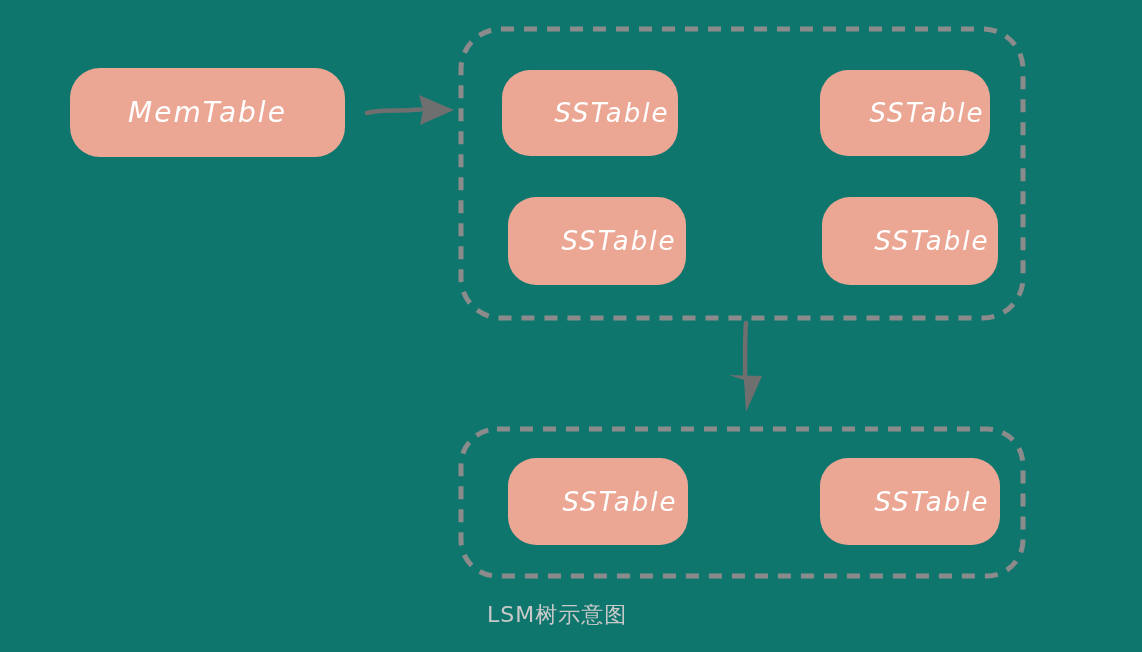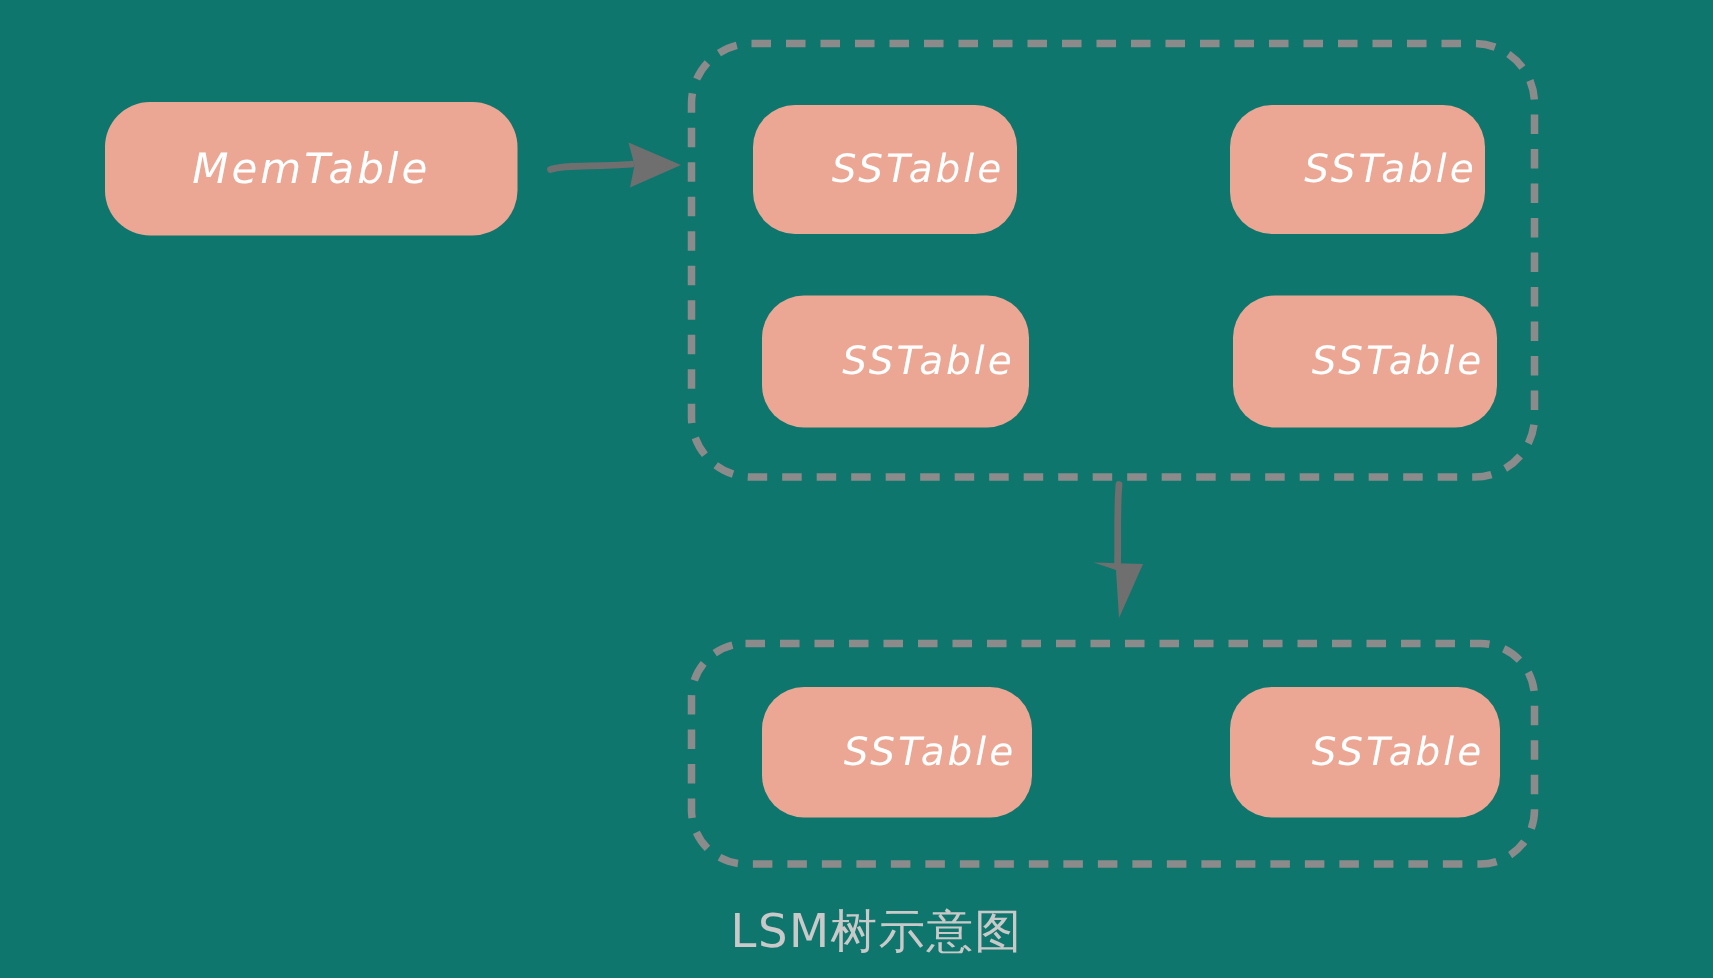--- a/index.html
+++ b/index.html
@@ -37,21 +37,21 @@
   .lvl0-svg { left: 458px; top: 26px;  width: 568px; height: 295px; }
   .lvl1-svg { left: 458px; top: 426px; width: 568px; height: 153px; }
 
   .arrow-svg { position: absolute; overflow: visible; }
   .arrow-right-svg { left: 364px; top: 88px;  width: 92px; height: 46px; }
   .arrow-down-svg  { left: 723px; top: 320px; width: 44px; height: 95px; }
 
   .caption {
     position: absolute;
     left: 487px; top: 600px;
-    font-size: 31px;
+    font-size: 22px;
     letter-spacing: 1px;
     color: #C9C9C9;
   }
 </style>
 </head>
 <body>
 
 <div class="stage">
 
   <div class="node memtable">

